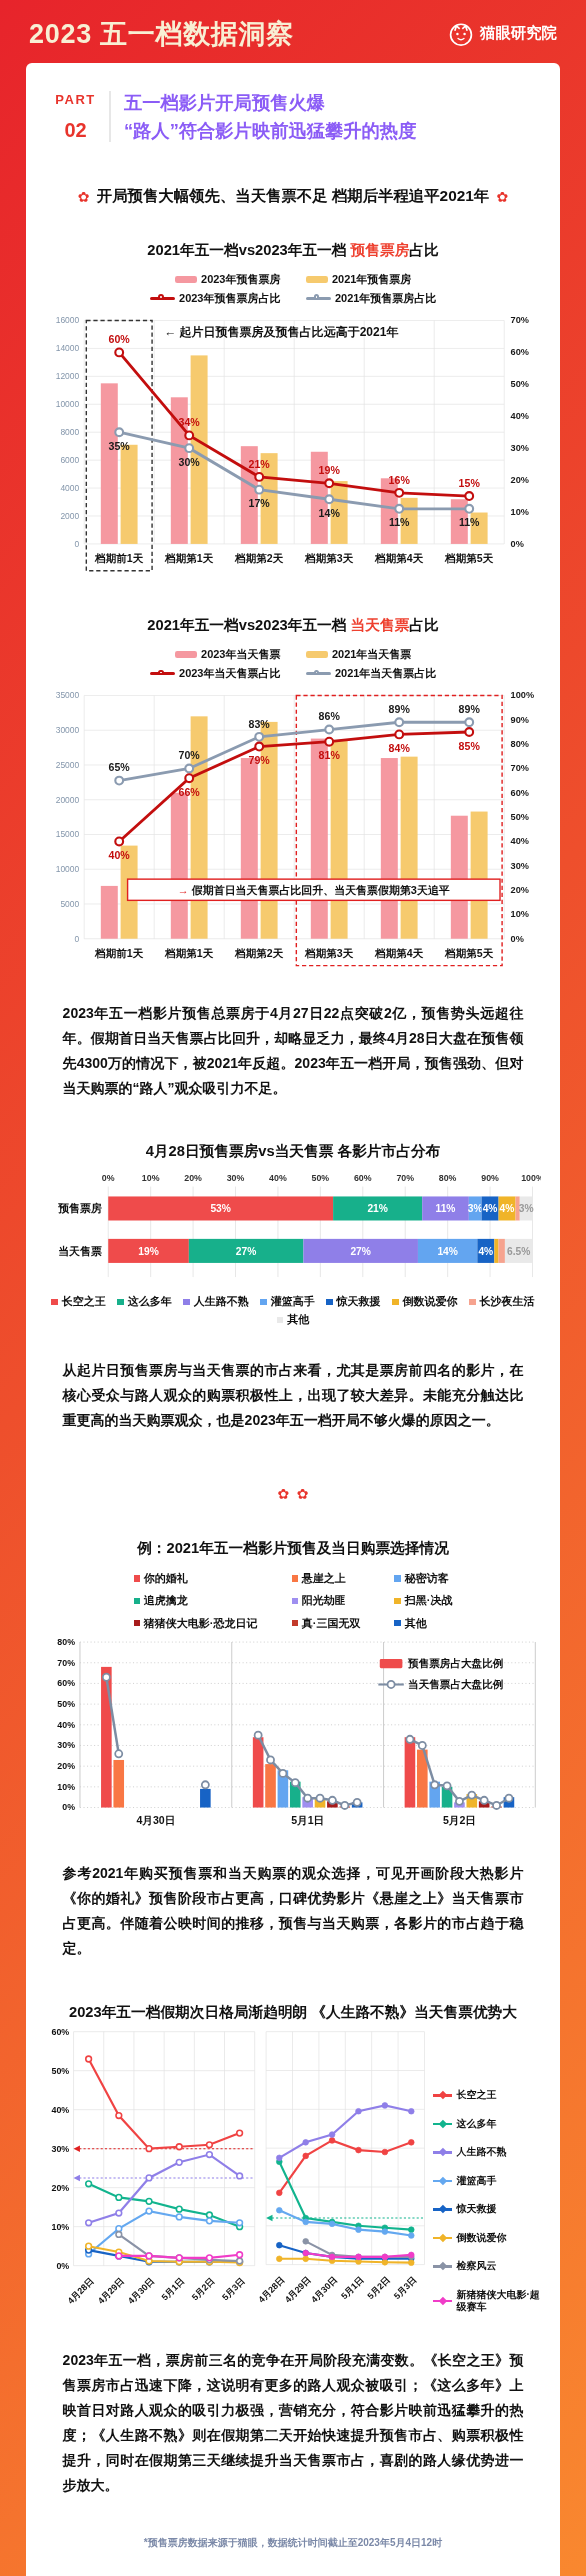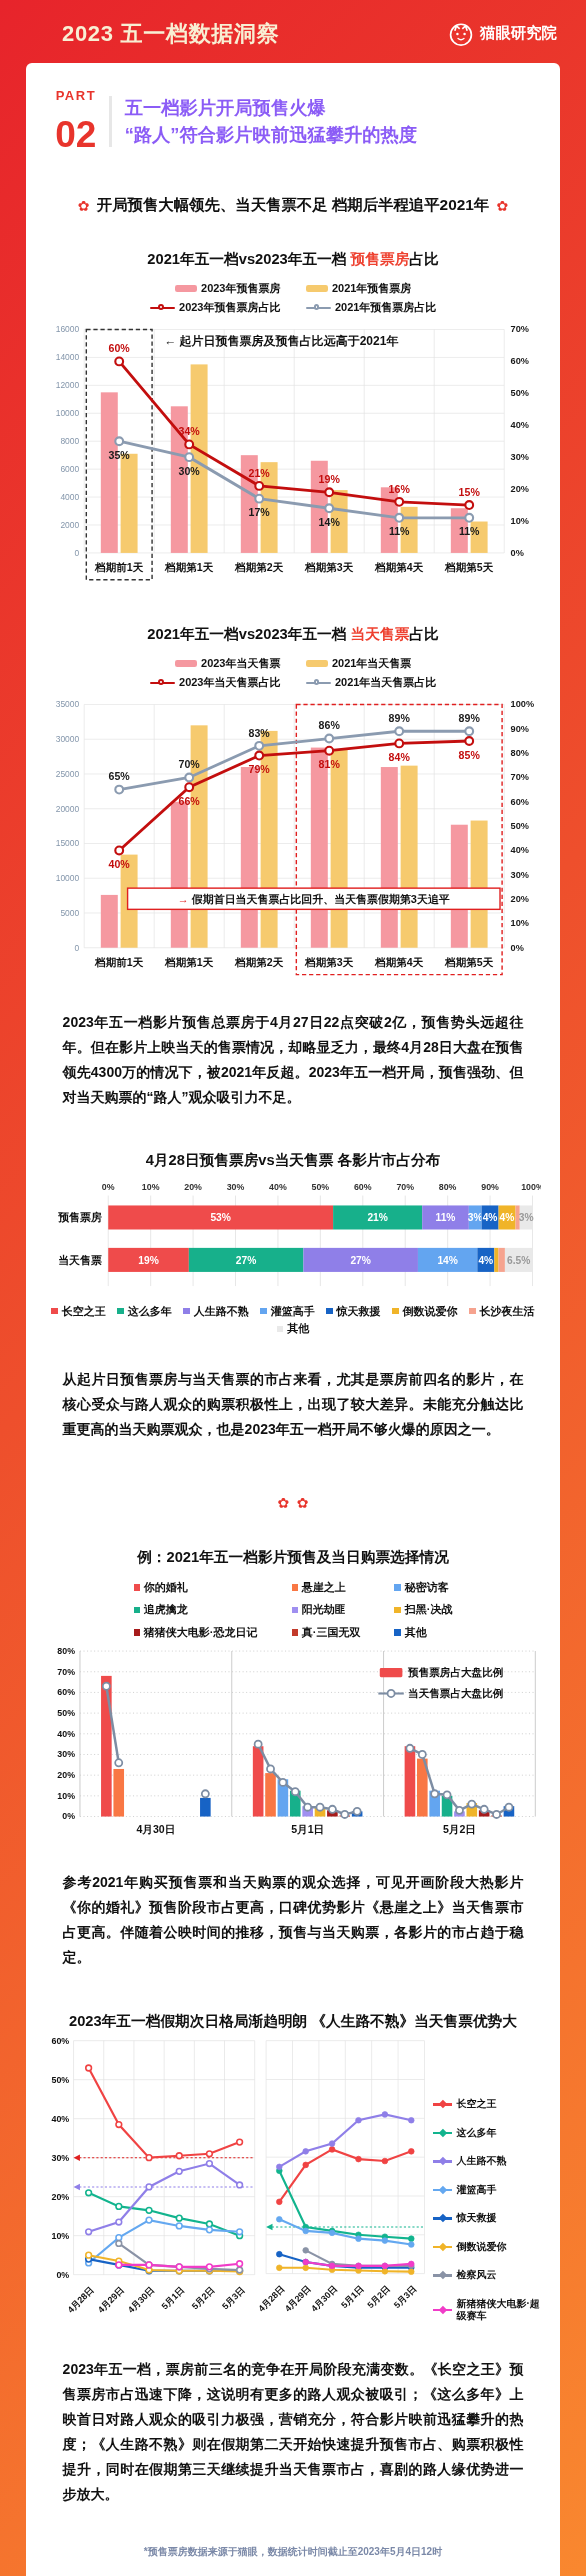--- a/index.html
+++ b/index.html
@@ -1,25 +1,25 @@
 <!DOCTYPE html>
 <html style="font-size:11.7px"><head>
 <meta charset="utf-8">
 <style>
   html,body{margin:0;padding:0;}
   body{width:586px;min-height:2576px;background:linear-gradient(135deg,#e7242b 0%,#ee4f2c 45%,#f9882f 100%);font-family:"Liberation Sans","DejaVu Sans",sans-serif;}
   .hdr{display:flex;justify-content:space-between;align-items:center;padding:14.7px 29px 10.3px 29px;height:38px;}
-  .hdr-title{color:#f8efd4;font-size:22px;font-weight:800;letter-spacing:0.7px;margin-left:33px;}
+  .hdr-title{color:#f8efd4;font-size:27px;font-weight:800;letter-spacing:0.7px;}
   .brand{display:flex;align-items:center;gap:5.9px;color:#fff;font-size:15.4px;font-weight:800;}
   .brand svg{width:26px;height:26px;}
   .card{background:#fff;margin:0 26px;border-radius:5.9px;padding:22px 19px 34px 19px;}
   .part{display:flex;align-items:center;padding:4.4px 10.3px 0 10.3px;}
   .part-left{text-align:center;color:#e8342c;line-height:1;}
   .part-label{font-size:13px;font-weight:800;letter-spacing:1.5px;}
-  .part-num{font-size:37px;font-weight:800;margin-top:14px;}
+  .part-num{font-size:20px;font-weight:800;margin-top:14px;}
   .part-div{width:2.2px;height:51px;background:#e7e7e7;margin:0 13px;}
   .part-titles{color:#8b5cf6;font-weight:800;font-size:18.3px;line-height:1.5;}
   .sec-head{display:flex;justify-content:center;align-items:center;gap:7.3px;font-size:15.4px;font-weight:800;color:#111;margin-top:42px;}
   .flower{color:#e8342c;font-size:14px;}
   .chart-title{text-align:center;font-size:14.7px;font-weight:800;color:#111;}
   .chart-title .hl{color:#ee4130;}
   .mt46{margin-top:34px;} .mt56{margin-top:41px;}
   .combo-legend{display:flex;flex-direction:column;align-items:center;gap:4.4px;margin:11.7px 0 5.9px 0;}
   .cl-row{display:flex;gap:25px;align-items:flex-end;}
   .cl-item{display:flex;align-items:center;gap:4.4px;font-size:11px;font-weight:700;color:#111;}
@@ -281,21 +281,21 @@
       <text x="103.5" y="382" font-size="15" fill="#111" text-anchor="middle" font-weight="bold" font-family="&quot;Liberation Sans&quot;,&quot;DejaVu Sans&quot;,sans-serif">档期前1天</text>
       <text x="202.5" y="382" font-size="15" fill="#111" text-anchor="middle" font-weight="bold" font-family="&quot;Liberation Sans&quot;,&quot;DejaVu Sans&quot;,sans-serif">档期第1天</text>
       <text x="301.5" y="382" font-size="15" fill="#111" text-anchor="middle" font-weight="bold" font-family="&quot;Liberation Sans&quot;,&quot;DejaVu Sans&quot;,sans-serif">档期第2天</text>
       <text x="400.5" y="382" font-size="15" fill="#111" text-anchor="middle" font-weight="bold" font-family="&quot;Liberation Sans&quot;,&quot;DejaVu Sans&quot;,sans-serif">档期第3天</text>
       <text x="499.5" y="382" font-size="15" fill="#111" text-anchor="middle" font-weight="bold" font-family="&quot;Liberation Sans&quot;,&quot;DejaVu Sans&quot;,sans-serif">档期第4天</text>
       <text x="598.5" y="382" font-size="15" fill="#111" text-anchor="middle" font-weight="bold" font-family="&quot;Liberation Sans&quot;,&quot;DejaVu Sans&quot;,sans-serif">档期第5天</text>
       <rect x="115.38" y="271.72" width="526.6800000000001" height="30" fill="#fff" stroke="#E02020" stroke-width="2"></rect>
       <text x="378.72" y="292.72" font-size="15.5" fill="#111" text-anchor="middle" font-weight="bold" font-family="&quot;Liberation Sans&quot;,&quot;DejaVu Sans&quot;,sans-serif"><tspan fill="#E02020">→ </tspan><tspan fill="#111">假期首日当天售票占比回升、当天售票假期第3天追平</tspan></text>
     </svg>
 
-  <p class="body-text">2023年五一档影片预售总票房于4月27日22点突破2亿，预售势头远超往年。但在影片上映当天的售票情况，却略显乏力，最终4月28日大盘在预售领先4300万的情况下，被2021年反超。2023年五一档开局，预售强劲、但对当天购票的“路人”观众吸引力不足。</p>
+  <p class="body-text">2023年五一档影片预售总票房于4月27日22点突破2亿，预售势头远超往年。假期首日当天售票占比回升，却略显乏力，最终4月28日大盘在预售领先4300万的情况下，被2021年反超。2023年五一档开局，预售强劲、但对当天购票的“路人”观众吸引力不足。</p>
 
   <div class="chart-title mt56">4月28日预售票房vs当天售票 各影片市占分布</div>
   <svg id="chart3" class="chart" width="495" viewBox="0 0 700 158" style="margin-top:10.3px">
       <text x="88" y="14" font-size="12.5" fill="#333" text-anchor="middle" font-weight="bold" font-family="&quot;Liberation Sans&quot;,&quot;DejaVu Sans&quot;,sans-serif">0%</text>
       <line x1="88" x2="88" y1="22" y2="150" stroke="#DDD" stroke-width="1"></line>
       <text x="148" y="14" font-size="12.5" fill="#333" text-anchor="middle" font-weight="bold" font-family="&quot;Liberation Sans&quot;,&quot;DejaVu Sans&quot;,sans-serif">10%</text>
       <line x1="148" x2="148" y1="22" y2="150" stroke="#DDD" stroke-width="1"></line>
       <text x="208" y="14" font-size="12.5" fill="#333" text-anchor="middle" font-weight="bold" font-family="&quot;Liberation Sans&quot;,&quot;DejaVu Sans&quot;,sans-serif">20%</text>
       <line x1="208" x2="208" y1="22" y2="150" stroke="#DDD" stroke-width="1"></line>
       <text x="268" y="14" font-size="12.5" fill="#333" text-anchor="middle" font-weight="bold" font-family="&quot;Liberation Sans&quot;,&quot;DejaVu Sans&quot;,sans-serif">30%</text>

